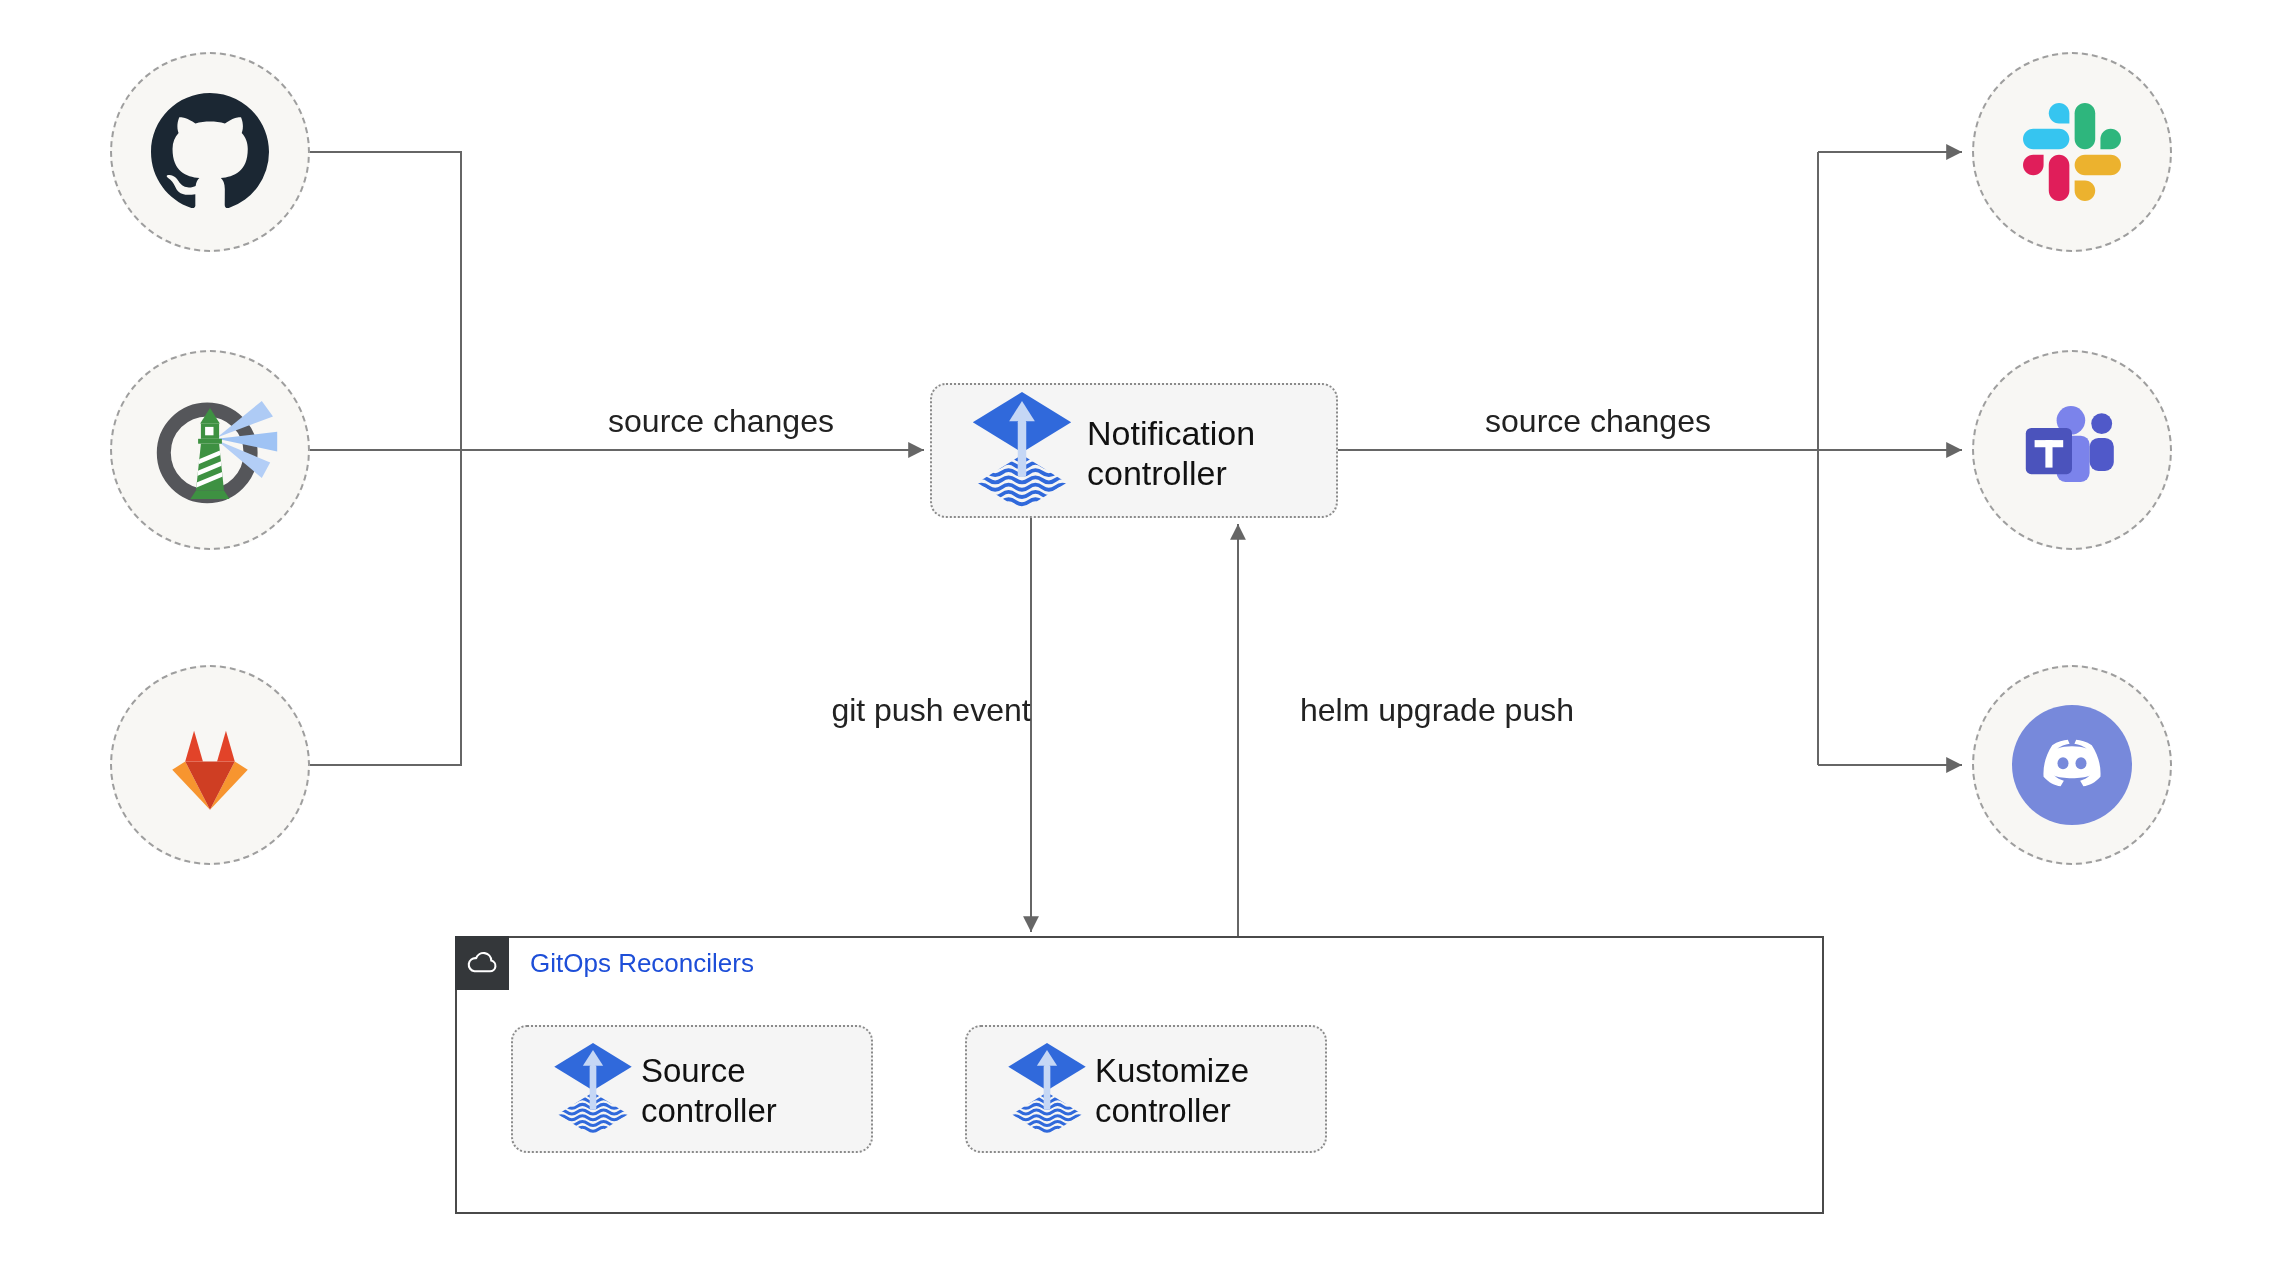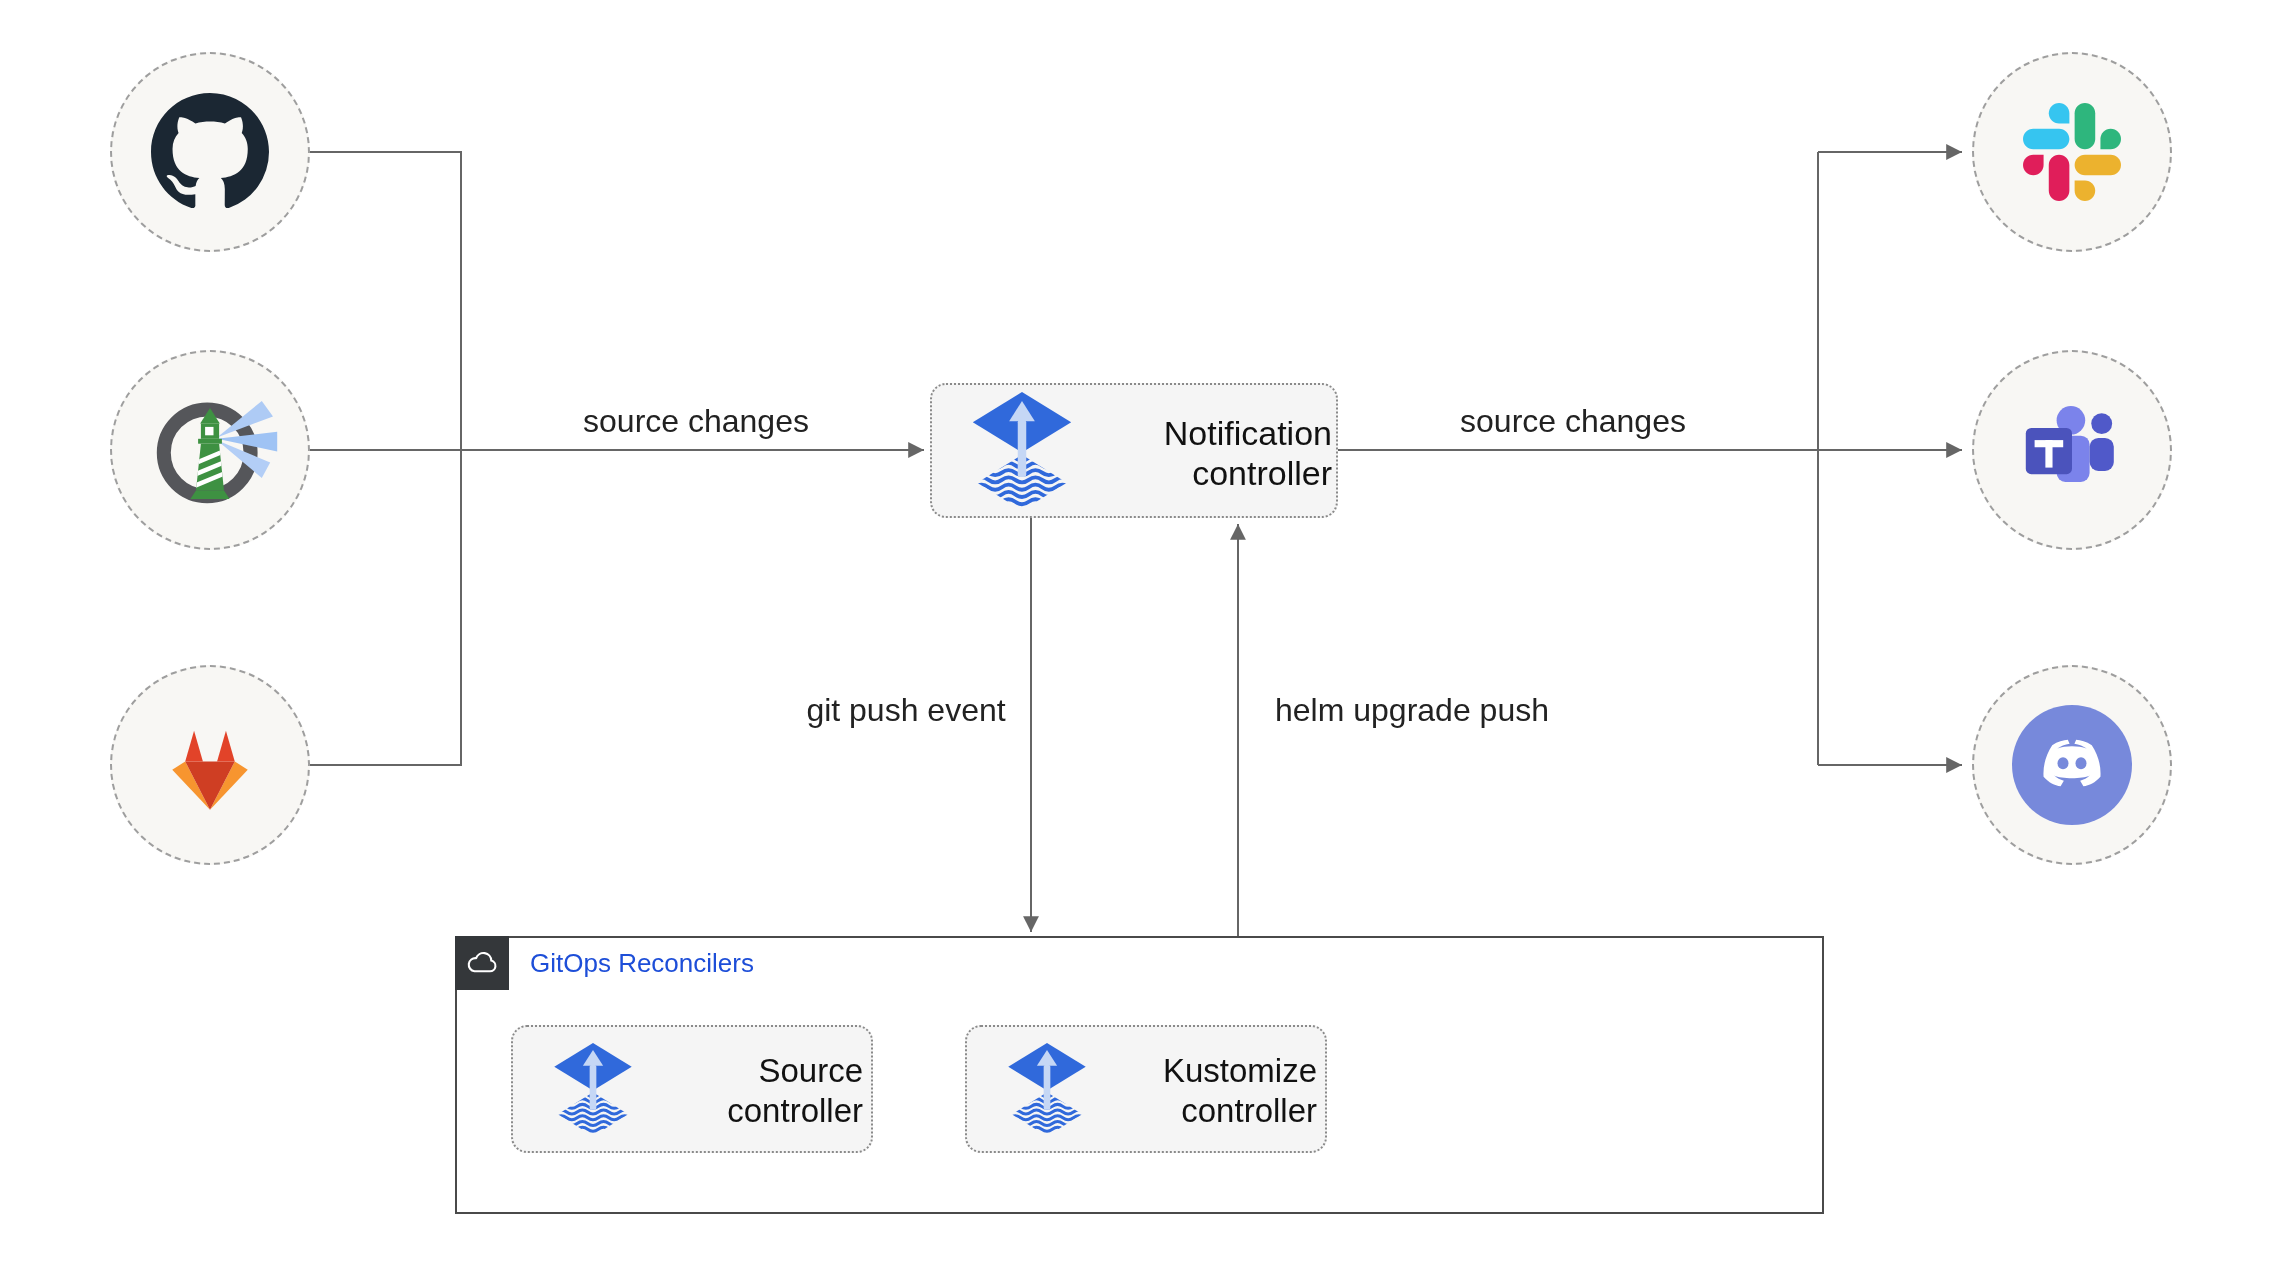--- a/index.html
+++ b/index.html
@@ -5,24 +5,24 @@
   html,body{margin:0;padding:0;background:#ffffff;}
   .canvas{position:relative;width:2292px;height:1284px;background:#ffffff;overflow:hidden;
           font-family:"Liberation Sans", sans-serif;color:#1a1a1a;}
   svg.wires{position:absolute;left:0;top:0;z-index:1;}
   .circle-node{position:absolute;width:200px;height:200px;border-radius:50%;
                background:#f8f7f4;border:2px dashed #9e9e9e;box-sizing:border-box;
                display:flex;align-items:center;justify-content:center;z-index:2;}
   .ctrl-box{position:absolute;background:#f5f5f5;border:2px dotted #8a8a8a;border-radius:16px;
             box-sizing:border-box;display:flex;align-items:center;z-index:2;}
   .ctrl-label{position:absolute;display:flex;align-items:center;justify-content:center;
-              text-align:right;font-size:33px;line-height:40px;color:#111;}
+              text-align:left;font-size:33px;line-height:40px;color:#111;}
   .notif-label{font-size:34px;}
   .edge-label{position:absolute;transform:translate(-50%,-50%);white-space:nowrap;
-              font-size:32px;color:#222;z-index:3;}
+              font-size:32px;color:#222;z-index:3;margin-left:25px;}
   .gitops-box{position:absolute;left:455px;top:936px;width:1369px;height:278px;
               border:2px solid #4a4a4a;box-sizing:border-box;background:#ffffff;z-index:1;}
   .gitops-badge{position:absolute;left:455px;top:936px;width:54px;height:54px;background:#34373a;
                 display:flex;align-items:center;justify-content:center;z-index:2;}
   .gitops-title{position:absolute;left:530px;top:936px;height:54px;display:flex;align-items:center;
                 font-size:26px;color:#1d4ed8;z-index:2;}
   .flux-icon{flex:0 0 auto;}
 </style>
 </head>
 <body>

